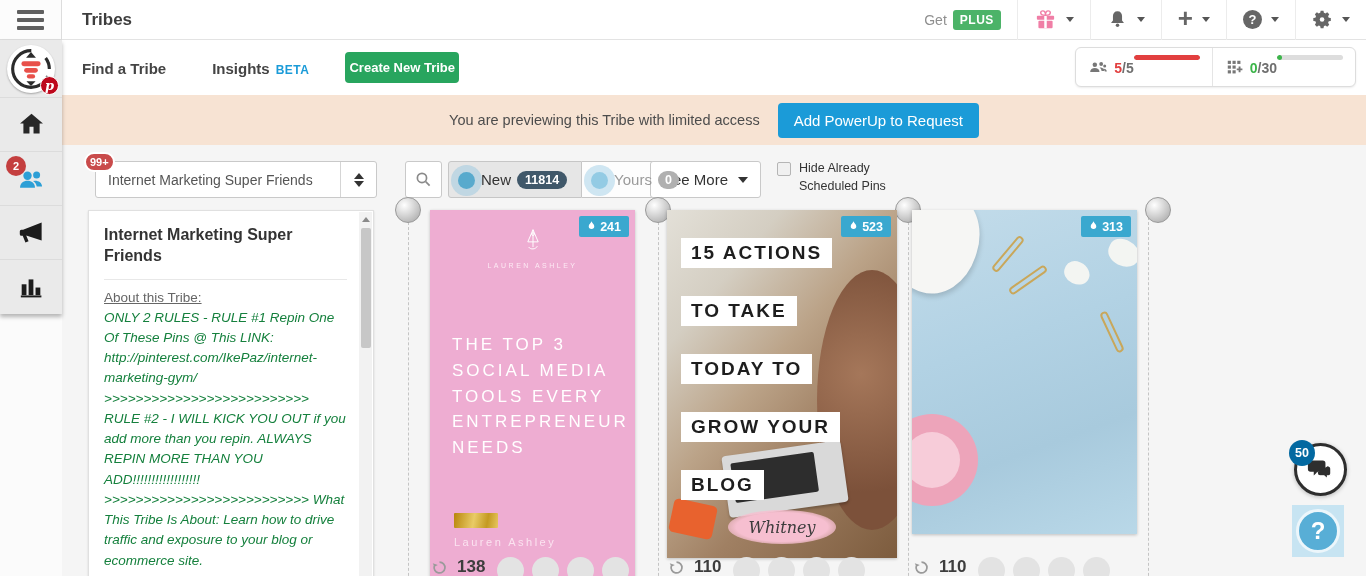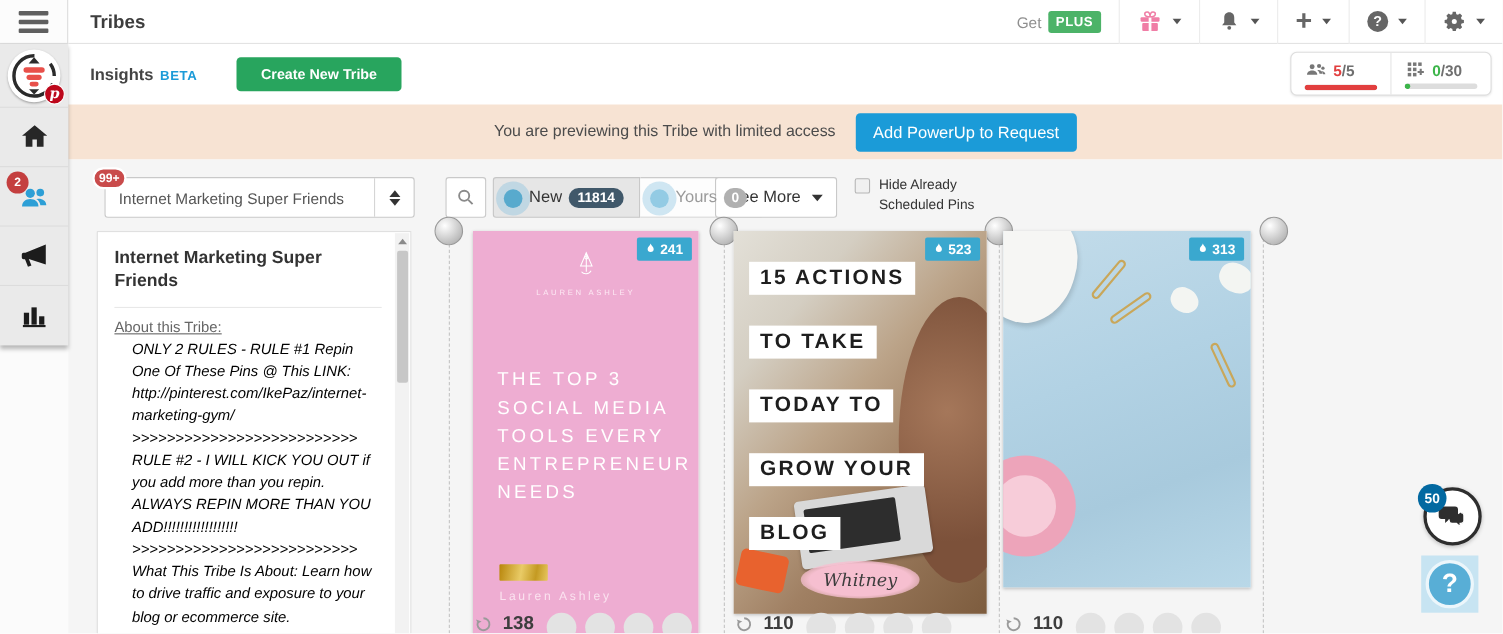--- a/index.html
+++ b/index.html
@@ -38,24 +38,24 @@
   .qmark { width:19px; height:19px; border-radius:50%; background:#666; color:#fff; font-size:13px; font-weight:bold; display:flex; align-items:center; justify-content:center; }
 
   
   .tabrow { position:absolute; left:62px; top:40px; width:1304px; height:55px; background:#fff; display:flex; align-items:center; }
   .tabs { display:flex; align-items:center; gap:42px; margin-left:18px; }
   .tab { font-size:15px; font-weight:bold; color:#444; cursor:pointer; padding:16px 2px 14px 2px; position:relative; }
   .tab.active { color:#1b9bd8; }
   .tab.active:after { content:""; position:absolute; left:0; right:0; bottom:3px; height:4px; background:#1b9bd8; }
   .beta-tag { font-size:12px; font-weight:bold; color:#1b9bd8; margin-left:6px; letter-spacing:.5px; }
   .create-btn { margin-left:34px; background:#28a55e; color:#fff; font-size:13px; font-weight:bold; border:none;
-       border-radius:4px; padding:8px 22px; cursor:pointer; }
+       border-radius:4px; padding:8px 4px; cursor:pointer; }
   .usage-widget { position:absolute; right:10px; top:7px; height:40px; background:#fff; border:1px solid #ddd; border-radius:6px;
        box-shadow:0 1px 2px rgba(0,0,0,.08); display:flex; }
-  .usage-section { padding:4px 12px 3px 12px; display:flex; flex-direction:column; justify-content:center; cursor:pointer; }
+  .usage-section { padding:4px 12px 3px 12px; display:flex; flex-direction:row; justify-content:center; cursor:pointer; }
   .usage-section + .usage-section { border-left:1px solid #e5e5e5; }
   .usage-top { display:flex; align-items:center; gap:6px; font-size:14px; font-weight:bold; }
   .usage-red { color:#e23f3f; } .usage-green { color:#3cb54a; }
   .usage-gray { color:#6f6f6f; }
   .bar { width:66px; height:5px; border-radius:3px; background:#ddd; margin-top:3px; overflow:hidden; }
   .bar-fill-red { width:100%; height:100%; background:#e23f3f; border-radius:3px; }
   .bar-fill-green { width:8%; height:100%; background:#3cb54a; border-radius:3px; }
 
   
   .banner { position:absolute; left:62px; top:95px; width:1304px; height:50px; background:#f7e3d3; display:flex; align-items:center; justify-content:center; gap:18px; }
@@ -95,21 +95,21 @@
   .hide-check { position:absolute; left:715px; top:15px; display:flex; gap:8px; cursor:pointer; }
   .checkbox { width:14px; height:14px; border:1px solid #b5b5b5; background:#f0f0f0; border-radius:2px; margin-top:2px; }
   .hide-label { font-size:12.5px; color:#333; line-height:1.4; }
 
   
   .panel { position:absolute; left:26px; top:65px; width:286px; height:560px; background:#fff; border:1px solid #e0e0e0;
        box-shadow:0 1px 2px rgba(0,0,0,.12); padding:14px 26px 14px 15px; }
   .panel h2 { font-size:16px; font-weight:bold; color:#333; line-height:1.3; }
   .panel hr { border:none; border-top:1px solid #e8e8e8; margin:12px 0 10px 0; }
   .about-heading { font-size:13.5px; color:#666; text-decoration:underline; margin-bottom:3px; }
-  .about-text { font-size:13.5px; font-style:italic; color:#000000; line-height:1.5; word-wrap:break-word;margin-left:16px; }
+  .about-text { font-size:13.5px; font-style:italic; color:#15803d; line-height:1.5; word-wrap:break-word; }
   .panel-scrollbar { position:absolute; right:1px; top:1px; bottom:1px; width:13px; background:#f2f2f2; }
   .scroll-arrow { position:absolute; left:0; width:13px; height:14px; display:flex; align-items:center; justify-content:center; cursor:pointer; }
   .scroll-arrow.up { top:0; }
   .sa-up { width:0;height:0;border-left:4px solid transparent;border-right:4px solid transparent;border-bottom:5px solid #8a8a8a; }
   .scroll-thumb { position:absolute; left:1.5px; top:16px; width:10px; height:120px; background:#c7c7c7; border-radius:2px; cursor:pointer; }
 
   
   .col-line { position:absolute; top:62px; bottom:-50px; width:0; border-left:1px dashed #c4c4c4; }
   .col-ball { position:absolute; width:26px; height:26px; border-radius:50%;
        background:radial-gradient(circle at 35% 30%, #ffffff, #b9b9b9 75%, #9d9d9d); border:1px solid #999; top:52px; }
@@ -274,20 +274,21 @@
           <path fill="#666" d="M21.5 13.6v-3.2l-2.4-.5a7.3 7.3 0 0 0-.7-1.7l1.3-2.1-2.3-2.3-2.1 1.3a7.3 7.3 0 0 0-1.7-.7L13.1 2h-3.2l-.5 2.4a7.3 7.3 0 0 0-1.7.7L5.6 3.8 3.3 6.1l1.3 2.1a7.3 7.3 0 0 0-.7 1.7l-2.4.5v3.2l2.4.5a7.3 7.3 0 0 0 .7 1.7l-1.3 2.1 2.3 2.3 2.1-1.3a7.3 7.3 0 0 0 1.7.7l.5 2.4h3.2l.5-2.4a7.3 7.3 0 0 0 1.7-.7l2.1 1.3 2.3-2.3-1.3-2.1a7.3 7.3 0 0 0 .7-1.7z"></path>
           <circle cx="11.5" cy="12" r="2.6" fill="#fff"></circle>
         </svg>
         <span class="caret"></span>
       </div>
     </div>
   </div>
 
   <div class="tabrow">
     <div class="tabs">
+      <div class="tab">Find a Tribe</div>
       <div class="tab">
         <span>Insights</span><span class="beta-tag">BETA</span>
       </div>
     </div>
     <button class="create-btn">Create New Tribe</button>
     <div class="usage-widget">
       <div class="usage-section">
         <div class="usage-top">
           <svg viewBox="0 0 24 24" width="20" height="20">
             <circle cx="8.2" cy="8" r="2.7" fill="#777"></circle>

